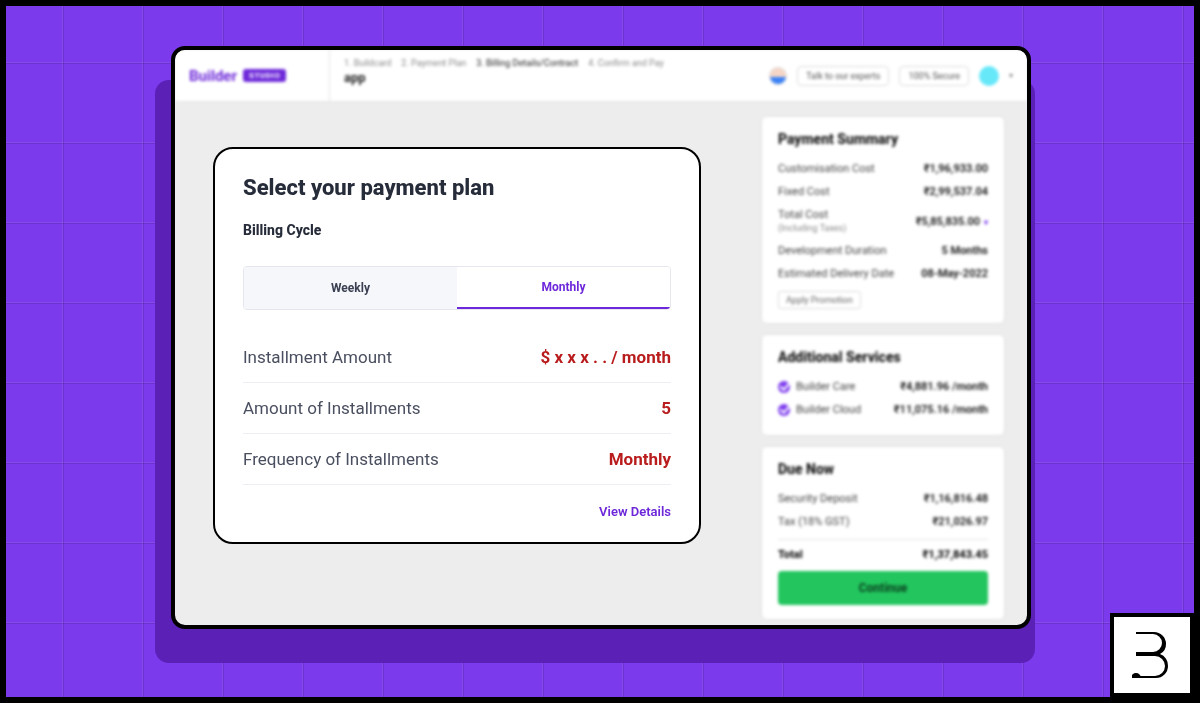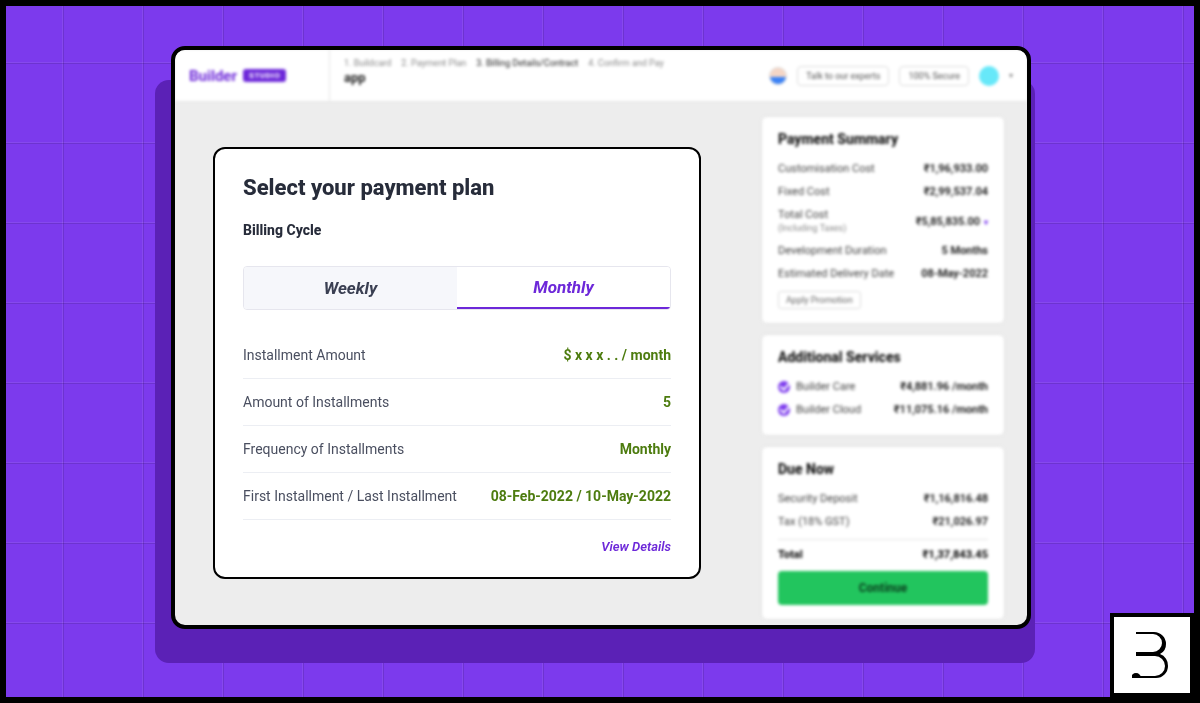--- a/index.html
+++ b/index.html
@@ -88,34 +88,34 @@
   .continue { margin-top: 10px; background: #22c55e; color: #0b3d1e; font-weight: 700; text-align: center; padding: 10px 0; border-radius: 4px; font-size: 12px; }
   .tri { color: #7c3aed; font-size: 8px; margin-left: 4px; }
 
   
   .modal {
     position: absolute;
     left: 38px; top: 97px;
     width: 488px;
     background: #fff;
     border: 2px solid #000;
-    border-radius: 12px;
+    border-radius: 20px;
     padding: 26px 28px 22px;
     z-index: 5;
   }
   .modal h1 { font-size: 22px; font-weight: 800; color: #272c3a; margin-bottom: 22px; }
   .modal h2 { font-size: 14px; font-weight: 800; color: #272c3a; margin-bottom: 28px; }
   .tabs { display: flex; border: 1px solid #e6e6ee; border-radius: 4px; overflow: hidden; margin-bottom: 22px; height: 44px; }
-  .tab { flex: 1; display: flex; align-items: center; justify-content: center; font-size: 17px; font-weight: 700; cursor: pointer; font-style: italic; }
+  .tab { flex: 1; display: flex; align-items: center; justify-content: center; font-size: 12px; font-weight: 700; cursor: pointer; }
   .tab.weekly { background: #f6f7fb; color: #3a3f52; }
   .tab.monthly { background: #fff; color: #6d28d9; border-bottom: 2px solid #6d28d9; }
-  .line { display: flex; justify-content: space-between; align-items: center; padding: 15px 0; border-bottom: 1px solid #eceef3; font-size: 14px; }
+  .line { display: flex; justify-content: space-between; align-items: center; padding: 15px 0; border-bottom: 1px solid #eceef3; font-size: 17px; }
   .line .lbl { color: #4a4f60; }
-  .line .v { color: #4d7c0f; font-weight: 700; }
-  .view-details { text-align: right; padding-top: 16px; font-style: italic; }
+  .line .v { color: #b91c1c; font-weight: 700; text-align: center; }
+  .view-details { text-align: right; padding-top: 16px; }
   .view-details span { color: #6d28d9; font-size: 13px; font-weight: 600; cursor: pointer; }
 
   
   .corner {
     position: absolute; right: 6px; bottom: 6px;
     width: 84px; height: 84px; background: #fff; border: 4px solid #000;
     border-left-width: 4px; border-top-width: 4px;
     display: flex; align-items: center; justify-content: center;
   }
   .corner svg { display:block; }
@@ -229,24 +229,20 @@
       <span class="v">$ x x x . . / month</span>
     </div>
     <div class="line">
       <span class="lbl">Amount of Installments</span>
       <span class="v">5</span>
     </div>
     <div class="line">
       <span class="lbl">Frequency of Installments</span>
       <span class="v">Monthly</span>
     </div>
-    <div class="line">
-      <span class="lbl">First Installment / Last Installment</span>
-      <span class="v">08-Feb-2022 / 10-May-2022</span>
-    </div>
 
     <div class="view-details">
       <span>View Details</span>
     </div>
   </div>
 
 </div>
 
 <div class="corner">
   <svg width="40" height="46" viewBox="0 0 40 46">

